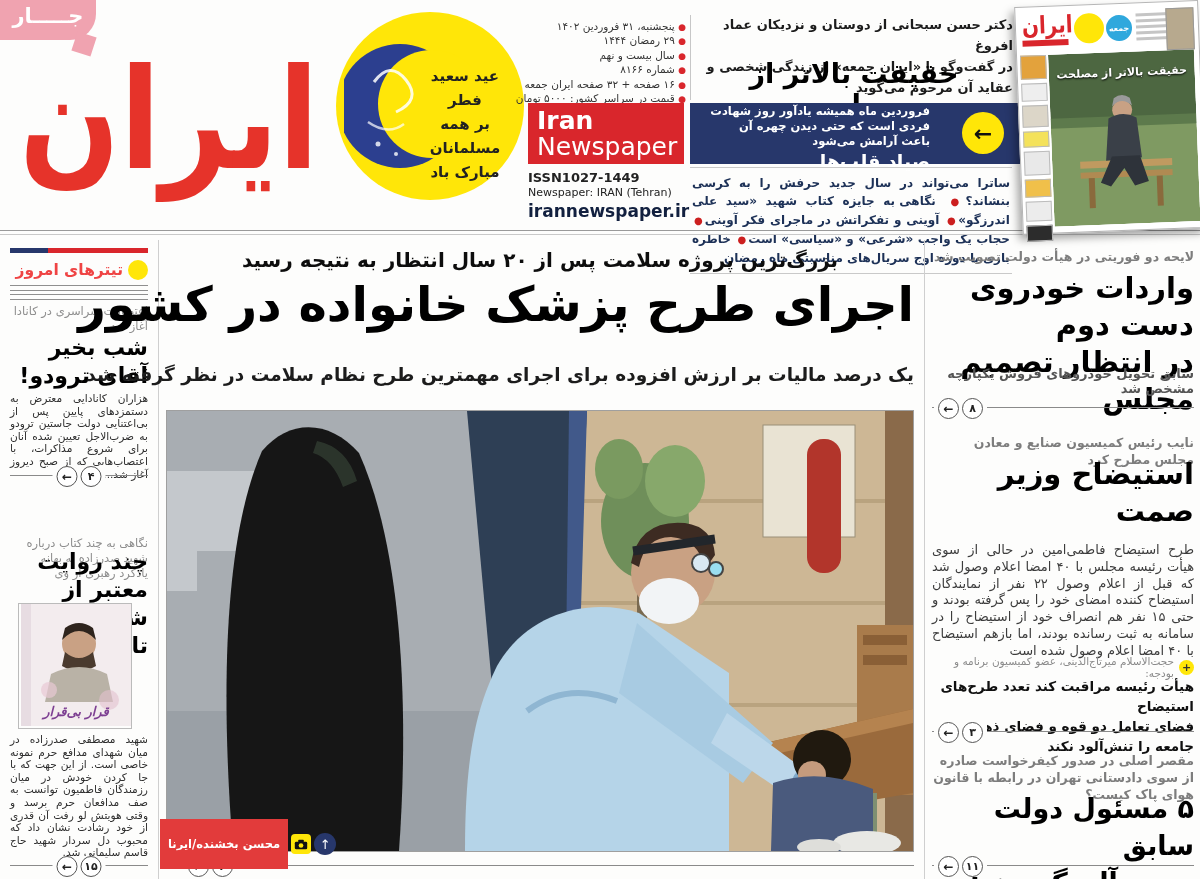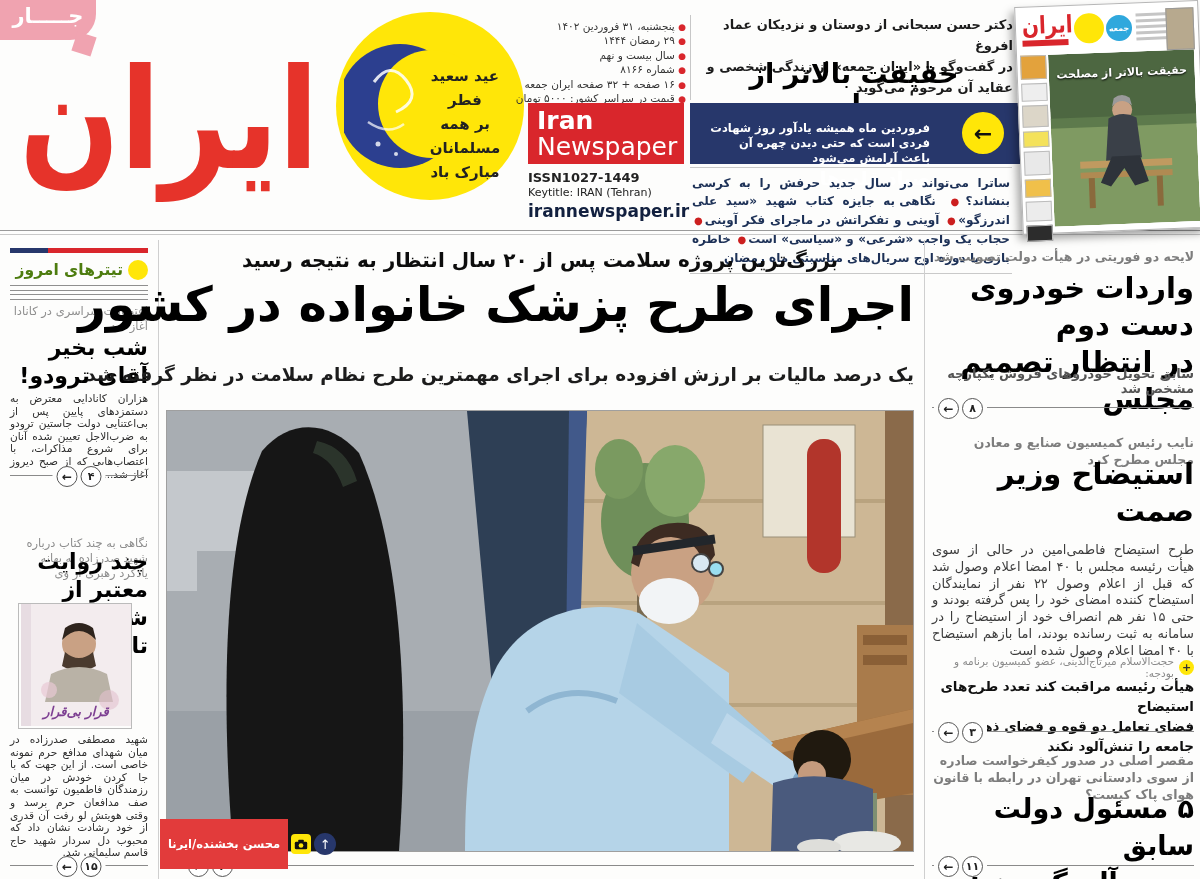--- a/index.html
+++ b/index.html
@@ -65,21 +65,21 @@
   .vdiv1{left:158px;top:240px;width:0;height:639px;border-left:1px solid #cfcfcf;}
   .vdiv2{left:924px;top:240px;width:0;height:639px;border-left:1px solid #cfcfcf;}
 
   
   .sb{left:10px;width:138px;}
   .sb-topbar{top:248px;height:5px;display:flex;}
   .sb-topbar .r{flex:1;background:#d9262c;}
   .sb-topbar .b{width:38px;background:#27376b;}
   .sb-titlerow{top:258px;height:24px;display:flex;flex-direction:row;align-items:center;gap:5px;direction:rtl;}
   .sb-ycirc{width:20px;height:20px;border-radius:50%;background:#ffe608;flex:none;}
-  .sb-title{font-size:15.5px;font-weight:900;color:#4d7c0f;}
+  .sb-title{font-size:15.5px;font-weight:900;color:#ef4444;}
   .dbl{height:4px;border-top:1px solid #8f8f8f;border-bottom:1px solid #8f8f8f;}
   .kick-g{font-size:11.5px;color:#8e8e8e;line-height:15px;font-weight:400;}
   .sb-head{font-size:22px;font-weight:900;color:#000;line-height:28px;}
   .sb-body{font-size:10.6px;color:#2e2e2e;line-height:12.6px;}
   .book{top:603px;left:18px;width:112px;height:124px;border:1px solid #bbb;}
 
   
   .pgind{height:20px;}
   .pgind .pline{position:absolute;left:0;right:0;top:9px;border-top:1px solid #8a8a8a;}
   .pgind .pcircles{position:absolute;top:0;display:flex;gap:3px;background:#fdfdfc;padding:0 4px;direction:ltr;}
@@ -145,34 +145,34 @@
     <div><span class="dot">●</span> <span>قیمت در سراسر کشور: ۵۰۰۰ تومان</span></div>
   </div>
 
   <div class="abs np-box ltr">
     <div class="np1">Iran</div>
     <div class="np2">Newspaper</div>
   </div>
 
   <div class="abs issn ltr">
     <div class="l1">ISSN1027-1449</div>
-    <div class="l2">Keytitle: IRAN (Tehran)</div>
+    <div class="l2">Newspaper: IRAN (Tehran)</div>
     <div class="l3">irannewspaper.ir</div>
   </div>
 
   <div class="abs vline-h"></div>
 
   <div class="abs feat-kick rtl">
     <div>دکتر حسن سبحانی از دوستان و نزدیکان عماد افروغ</div>
     <div>در گفت‌وگو با «ایران جمعه» از زندگی شخصی و عقاید آن مرحوم می‌گوید</div>
   </div>
   <div class="abs feat-title">حقیقت بالاتر از مصلحت</div>
 
   <div class="abs banner"></div>
-  <div class="abs banner-txt rtl" style="left:auto;right:270px;top:121px;width:240px;">
+  <div class="abs banner-txt rtl" style="left:auto;right:270px;top:104px;width:240px;">
     <div class="t">فروردین ماه همیشه یادآور روز شهادت فردی است که حتی دیدن چهره آن</div>
     <div class="t">باعث آرامش می‌شود</div>
     <div class="banner-title">صیاد قلب‌ها</div>
   </div>
   <div class="abs banner-circ">←</div>
 
   <div class="abs bullets rtl just">
     <span>ساترا می‌تواند در سال جدید حرفش را به کرسی بنشاند؟</span><span class="bdot">●</span>
     <span>نگاهی به جایزه کتاب شهید «سید علی اندرزگو»</span><span class="bdot">●</span>
     <span>آوینی و تفکراتش در ماجرای فکر آوینی</span><span class="bdot">●</span>

